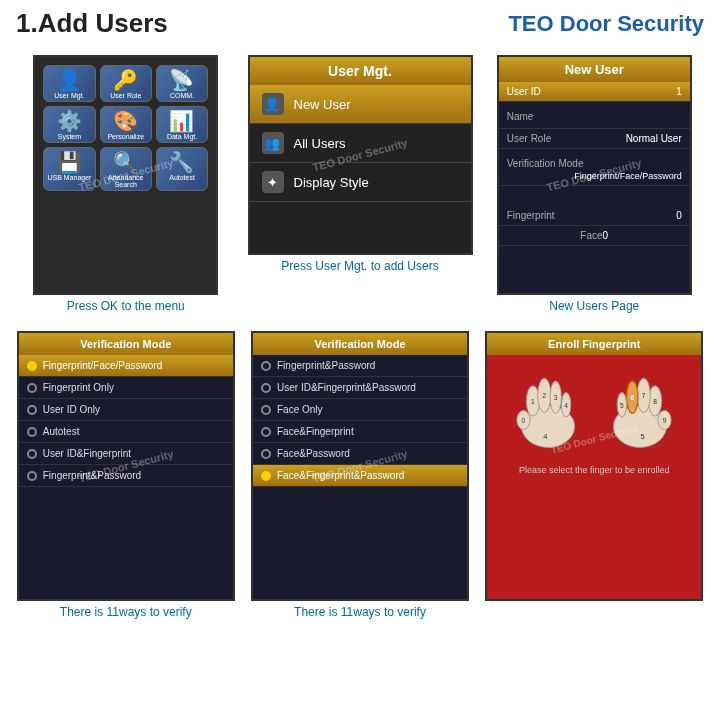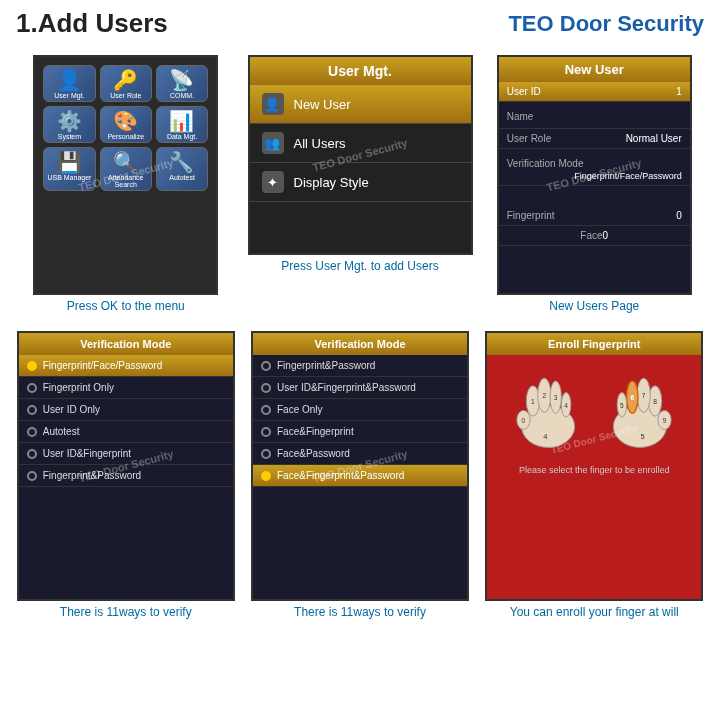--- a/index.html
+++ b/index.html
@@ -473,16 +473,15 @@
           <text x="46" y="35" text-anchor="middle" font-size="7" fill="#333">7</text>
           <text x="34" y="37" text-anchor="middle" font-size="7" fill="#fff" font-weight="bold">6</text>
           <text x="23" y="45" text-anchor="middle" font-size="7" fill="#333">5</text>
 
           <text x="45" y="78" text-anchor="middle" font-size="8" fill="#333">5</text>
         </svg>
       </div>
       <div class="enroll-caption">Please select the finger to be enrolled</div>
       <div class="watermark" style="top:40%;font-size:10px;">TEO Door Security</div>
     </div>
-    <div class="caption">You can enroll  your finger at will</div>
   </div>
 
 </div>
 
 </body></html>

